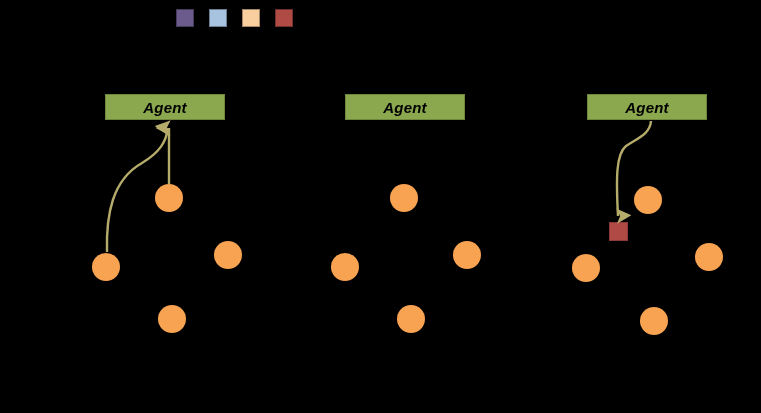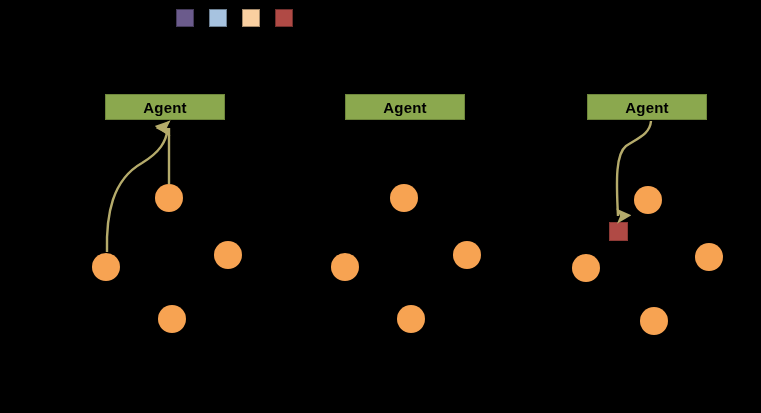--- a/index.html
+++ b/index.html
@@ -10,20 +10,21 @@
   }
   body {
     font-family: "Liberation Sans", sans-serif;
   }
   #canvas {
     position: relative;
     width: 761px;
     height: 413px;
     background: #000000;
     overflow: hidden;
+    font-style: italic;
   }
   .legend {
     position: absolute;
     left: 176px;
     top: 9px;
     height: 18px;
     display: flex;
     align-items: center;
     gap: 15px;
   }

